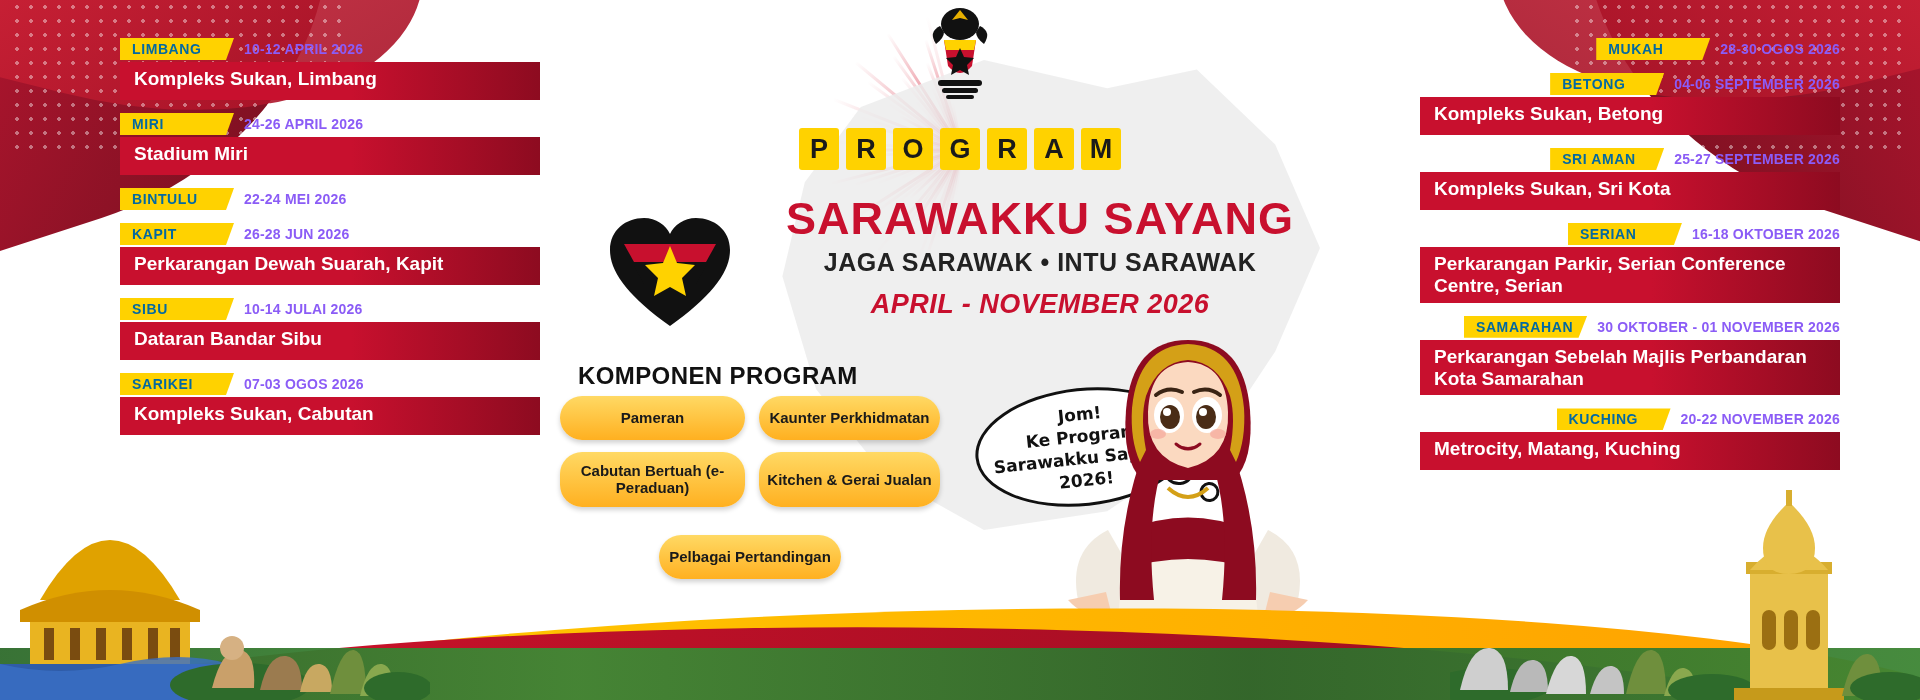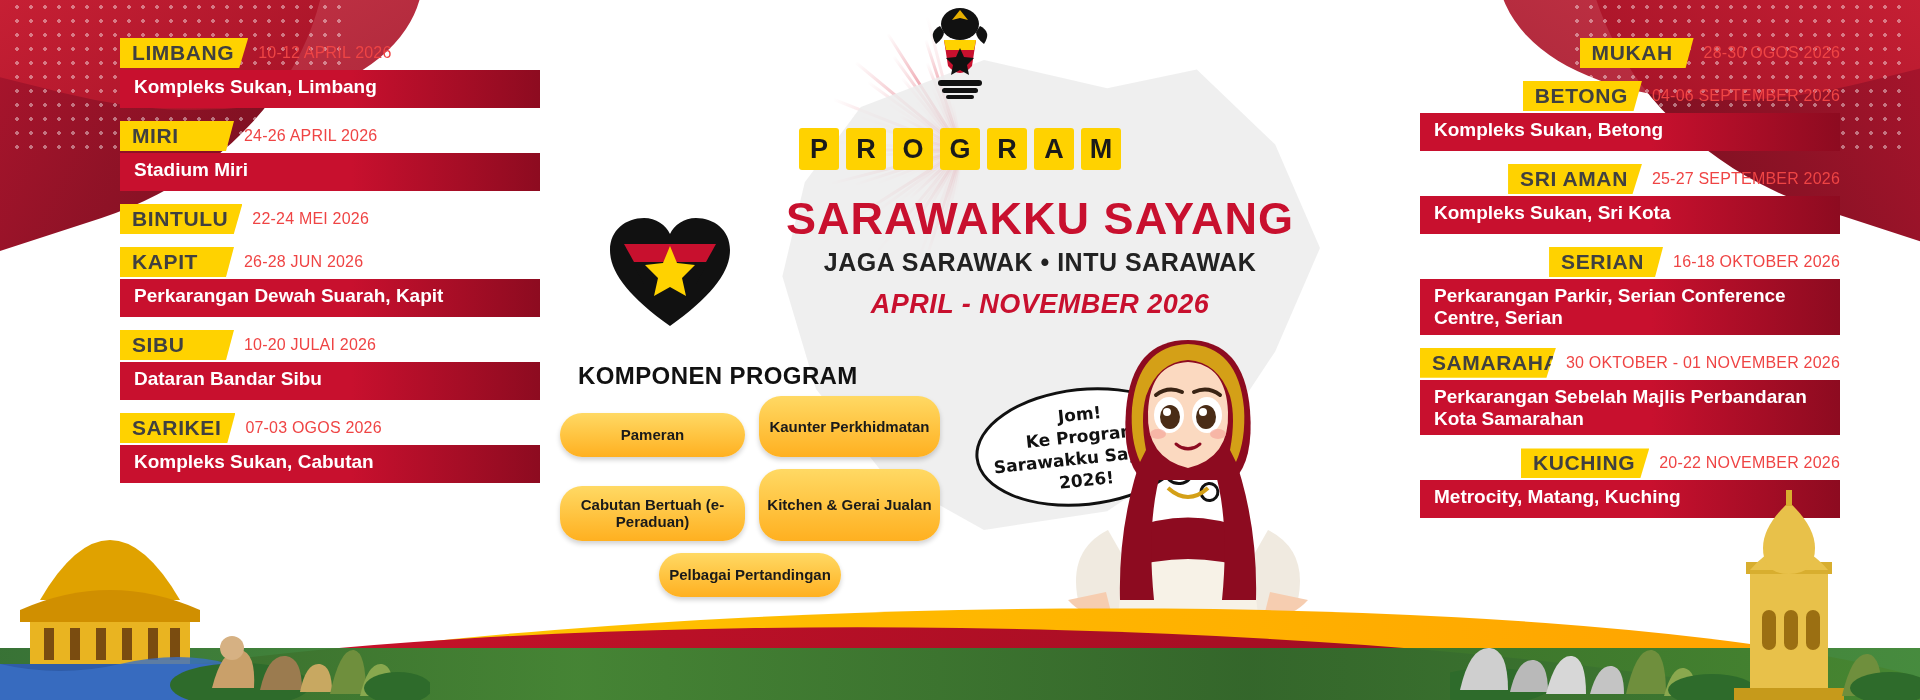--- a/index.html
+++ b/index.html
@@ -115,26 +115,26 @@
     position:absolute;left:600px;top:210px;width:140px;height:120px;
   }
 
   
   .col{position:absolute;width:420px;}
   .col.left{left:120px;top:38px;}
   .col.right{left:1420px;top:38px;}
   .event{margin-bottom:13px;position:relative;}
   .event .head{display:flex;align-items:center;gap:10px;margin-bottom:2px;}
   .event .town{
-    background:#ffd200;color:#404040;font-weight:bold;font-size:21px;
+    background:#ffd200;color:#0369a1;font-weight:bold;font-size:14px;
     padding:3px 14px 3px 12px;letter-spacing:.6px;
     clip-path:polygon(0 0,100% 0,93% 100%,0% 100%);
     min-width:88px;
   }
-  .event .date{font-size:16px;font-weight:normal;color:#ef4444;letter-spacing:.2px;white-space:nowrap;}
+  .event .date{font-size:14px;font-weight:bold;color:#8b5cf6;letter-spacing:.2px;white-space:nowrap;}
   .event .venue{
     background:linear-gradient(90deg,#c8102e 0%,#c8102e 55%,#8d0b20 100%);
     color:#fff;font-weight:bold;font-size:19px;padding:6px 14px;line-height:1.15;
     min-height:26px;
   }
   .col.right .event .head{justify-content:flex-end;}
 
   
   .komponen-title{
     position:absolute;left:578px;top:362px;font-size:24px;font-weight:bold;color:#111;letter-spacing:.4px;
@@ -142,23 +142,23 @@
   .pills{position:absolute;left:560px;top:396px;width:380px;}
   .pill-row{display:flex;gap:14px;margin-bottom:12px;}
   .pill{
     background:linear-gradient(180deg,#ffd964 0%,#ffb020 100%);
     border-radius:22px;color:#1a1a1a;font-weight:bold;font-size:15px;
     text-align:center;padding:10px 6px;line-height:1.15;
     box-shadow:0 3px 5px rgba(0,0,0,.18);
     display:flex;align-items:center;justify-content:center;
     min-height:24px;
   }
-  .pill.w1{width:180px;margin-top:17px;}
+  .pill.w1{width:180px;}
   .pill.w2{width:176px;}
-  .pill.center{margin:0 auto;width:170px;text-align:right;}
+  .pill.center{margin:16px auto;width:170px;text-align:right;}
 
   
   .bubble{
     position:absolute;left:975px;top:388px;width:210px;height:112px;
     background:#fff;border:3px solid #111;border-radius:50%;
     display:flex;align-items:center;justify-content:center;text-align:center;
     transform:rotate(-6deg);
   }
   .bubble span{
     font-size:17px;font-weight:bold;color:#111;line-height:1.3;
@@ -306,21 +306,21 @@
       <div class="event">
         <div class="head">
           <div class="town">KAPIT</div>
           <div class="date">26-28 JUN 2026</div>
         </div>
         <div class="venue">Perkarangan Dewah Suarah, Kapit</div>
       </div>
       <div class="event">
         <div class="head">
           <div class="town">SIBU</div>
-          <div class="date">10-20 JULAI 2026</div>
+          <div class="date">10-14 JULAI 2026</div>
         </div>
         <div class="venue">Dataran Bandar Sibu</div>
       </div>
       <div class="event">
         <div class="head">
           <div class="town">SARIKEI</div>
           <div class="date">07-03 OGOS 2026</div>
         </div>
         <div class="venue">Kompleks Sukan, Cabutan</div>
       </div>

